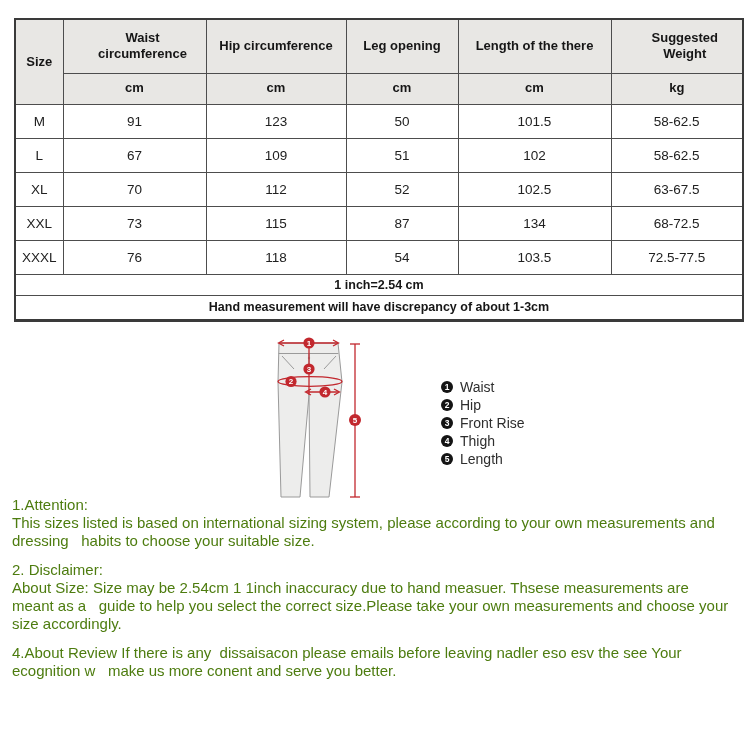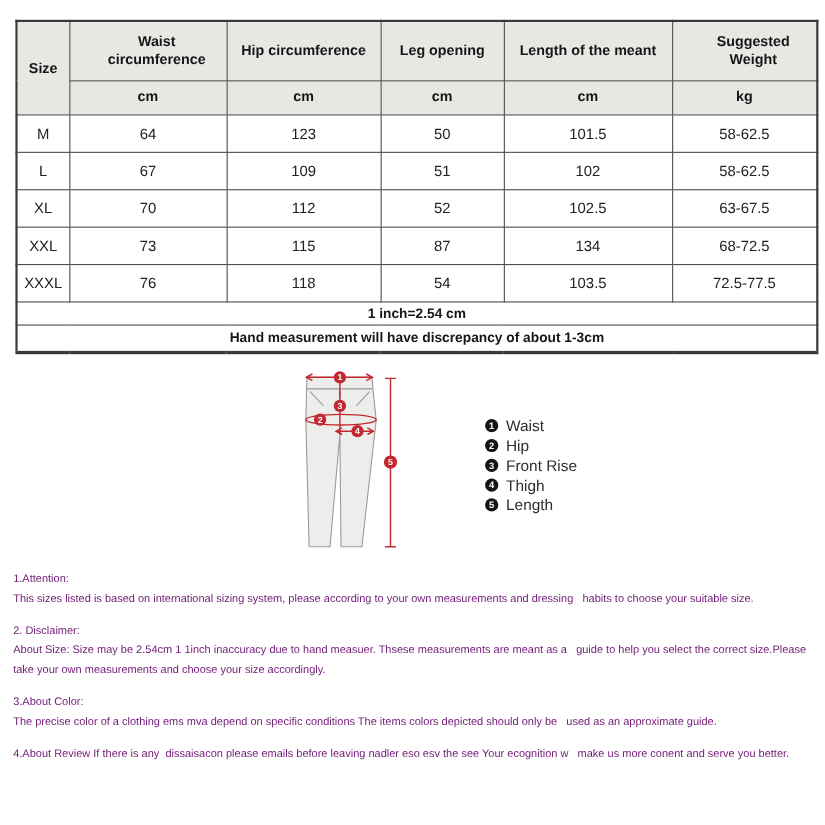--- a/index.html
+++ b/index.html
@@ -35,21 +35,21 @@
   .legend-item{display:flex;align-items:center;height:18px;}
   .legend-num{
     width:12px;height:12px;border-radius:50%;background:#141414;color:#fff;
     font-size:8.5px;font-weight:bold;display:flex;align-items:center;justify-content:center;
     flex:0 0 12px;
   }
   .legend-label{margin-left:7px;font-size:14px;color:#2e2e2e;}
   
   .notes{
     position:absolute;left:12px;top:496px;width:722px;
-    font-size:10px;line-height:18px;color:#701a75;margin-top:22px;
+    font-size:15px;line-height:18px;color:#4d7c0f;
   }
   .note-section{margin:0 0 11px 0;}
   .note-heading{white-space:pre-wrap;}
   .note-body{white-space:pre-wrap;}
 </style>
 </head>
 <body>
 
 <div class="page">
 
@@ -61,35 +61,35 @@
       <col style="width:112px">
         <col style="width:153px">
         <col style="width:132px">
     </colgroup>
     <thead>
       <tr class="hdr-row">
         <th rowspan="2">Size</th>
         <th><span class="wrap-narrow">Waist circumference</span></th>
         <th>Hip circumference</th>
         <th>Leg opening</th>
-        <th>Length of the meant</th>
+        <th>Length of the there</th>
         <th><span class="wrap-narrow">Suggested Weight</span></th>
       </tr>
       <tr class="unit-row">
         <th>cm</th>
         <th>cm</th>
         <th>cm</th>
         <th>cm</th>
         <th>kg</th>
       </tr>
     </thead>
     <tbody>
       <tr class="data-row">
         <td>M</td>
-        <td>64</td>
+        <td>91</td>
         <td>123</td>
         <td>50</td>
         <td>101.5</td>
         <td>58-62.5</td>
       </tr>
       <tr class="data-row">
         <td>L</td>
         <td>67</td>
         <td>109</td>
         <td>51</td>
@@ -196,21 +196,17 @@
   <div class="notes">
     <div class="note-section">
       <div class="note-heading">1.Attention:</div>
       <div class="note-body">This sizes listed is based on international sizing system, please according to your own measurements and dressing   habits to choose your suitable size.</div>
     </div>
     <div class="note-section">
       <div class="note-heading">2. Disclaimer:</div>
       <div class="note-body">About Size: Size may be 2.54cm 1 1inch inaccuracy due to hand measuer. Thsese measurements are meant as a   guide to help you select the correct size.Please take your own measurements and choose your size accordingly.</div>
     </div>
     <div class="note-section">
-      <div class="note-heading">3.About Color:</div>
-      <div class="note-body">The precise color of a clothing ems mva depend on specific conditions The items colors depicted should only be   used as an approximate guide.</div>
-    </div>
-    <div class="note-section">
       <div class="note-body">4.About Review If there is any  dissaisacon please emails before leaving nadler eso esv the see Your ecognition w   make us more conent and serve you better.</div>
     </div>
   </div>
 
 </div>
 
 </body></html>

